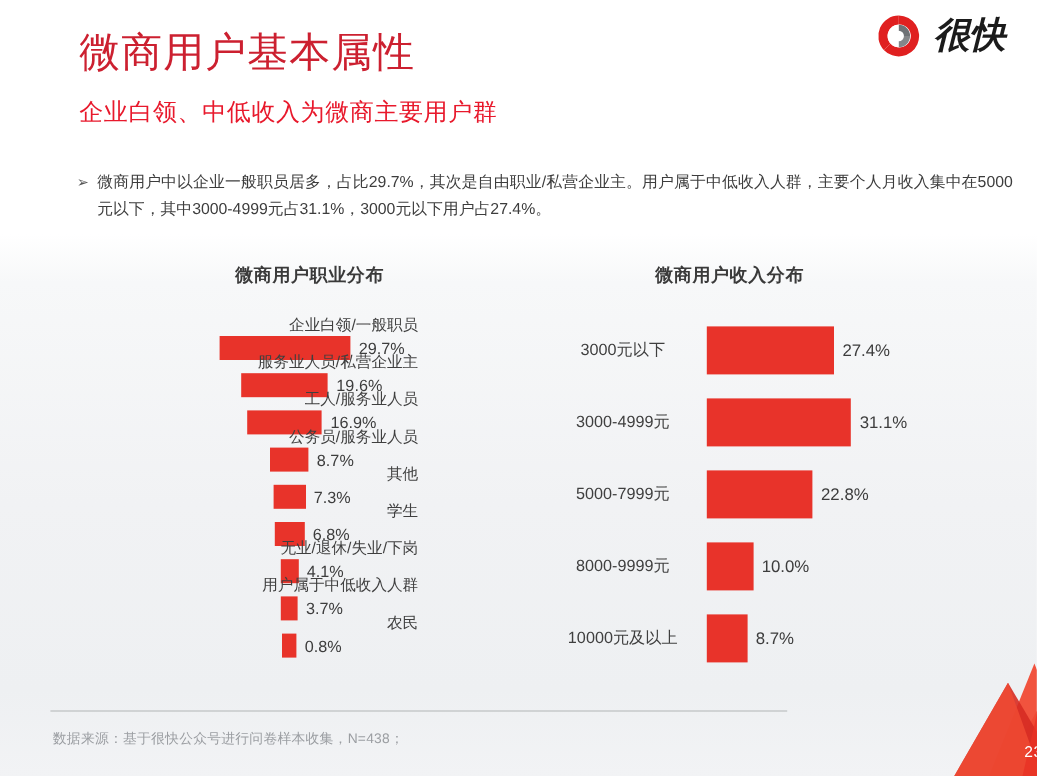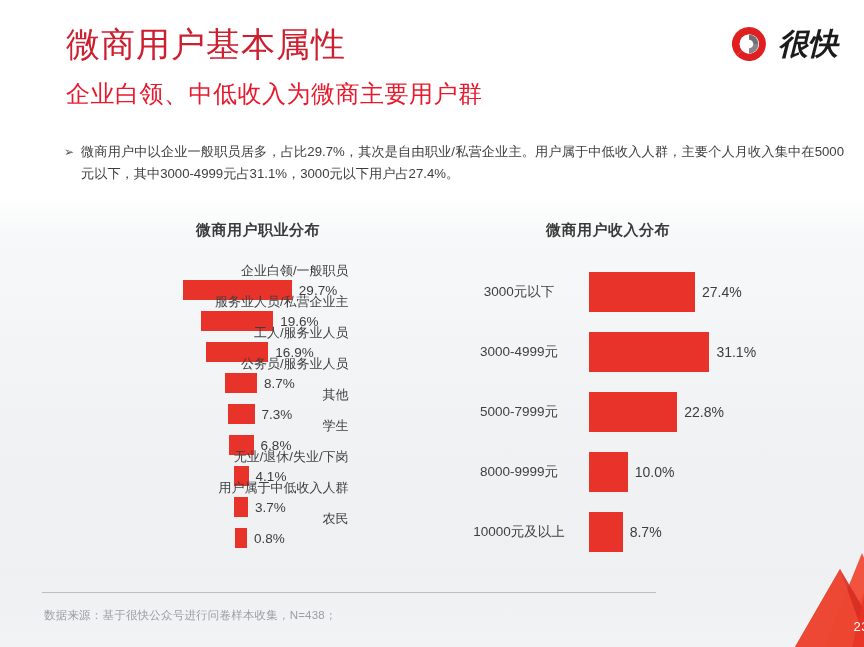--- a/index.html
+++ b/index.html
@@ -44,33 +44,33 @@
     line-height: 44px;
     color: #cc2030;
     font-weight: 400;
     letter-spacing: 1px;
     white-space: nowrap;
   }
   .title-sub {
     position: absolute;
     left: 66px;
     top: 80px;
-    font-size: 24px;
+    font-size: 20px;
     line-height: 28px;
     color: #e8192c;
     font-weight: 400;
     letter-spacing: 0.5px;
     white-space: nowrap;
   }
 
   
   .logo {
     position: absolute;
     right: 26px;
-    top: 24px;
+    top: 10px;
     display: flex;
     align-items: center;
     gap: 9px;
   }
   .logo-mark {
     width: 40px;
     height: 40px;
     position: relative;
     flex: 0 0 auto;
   }

